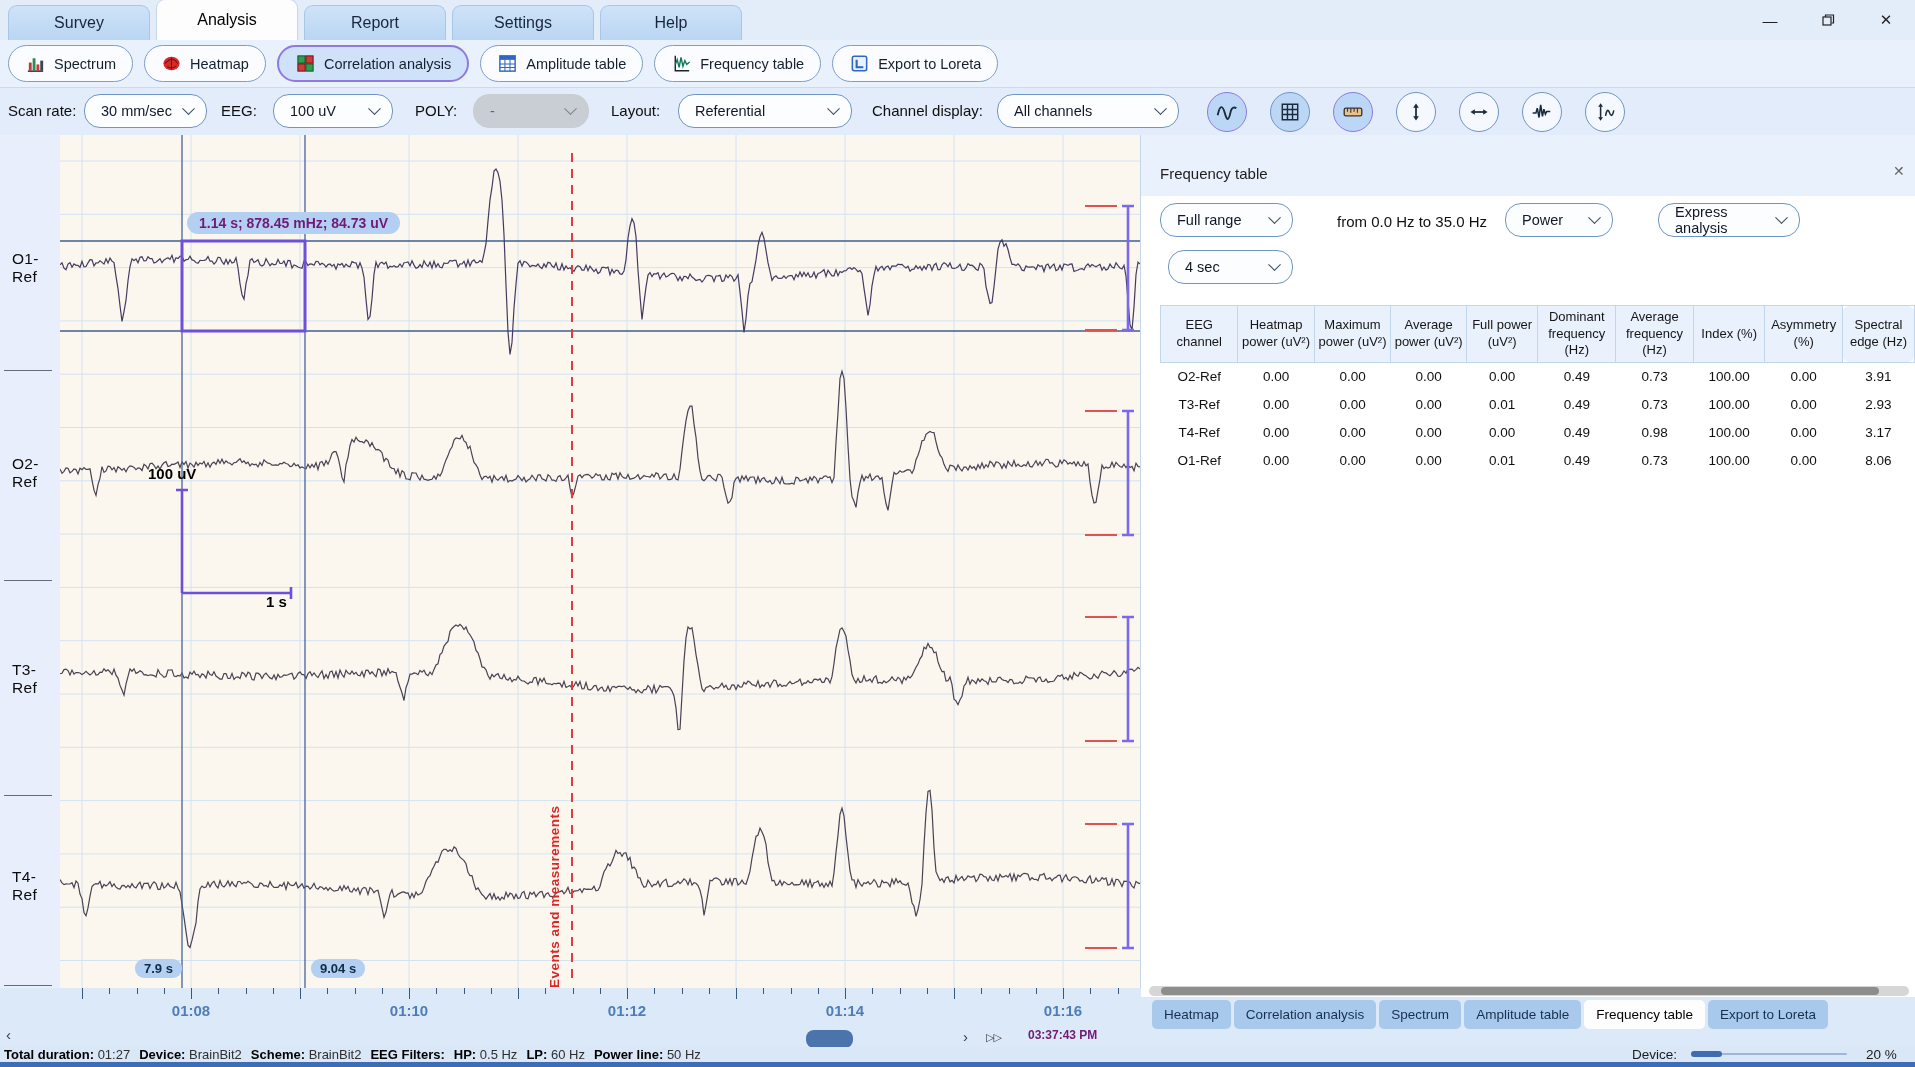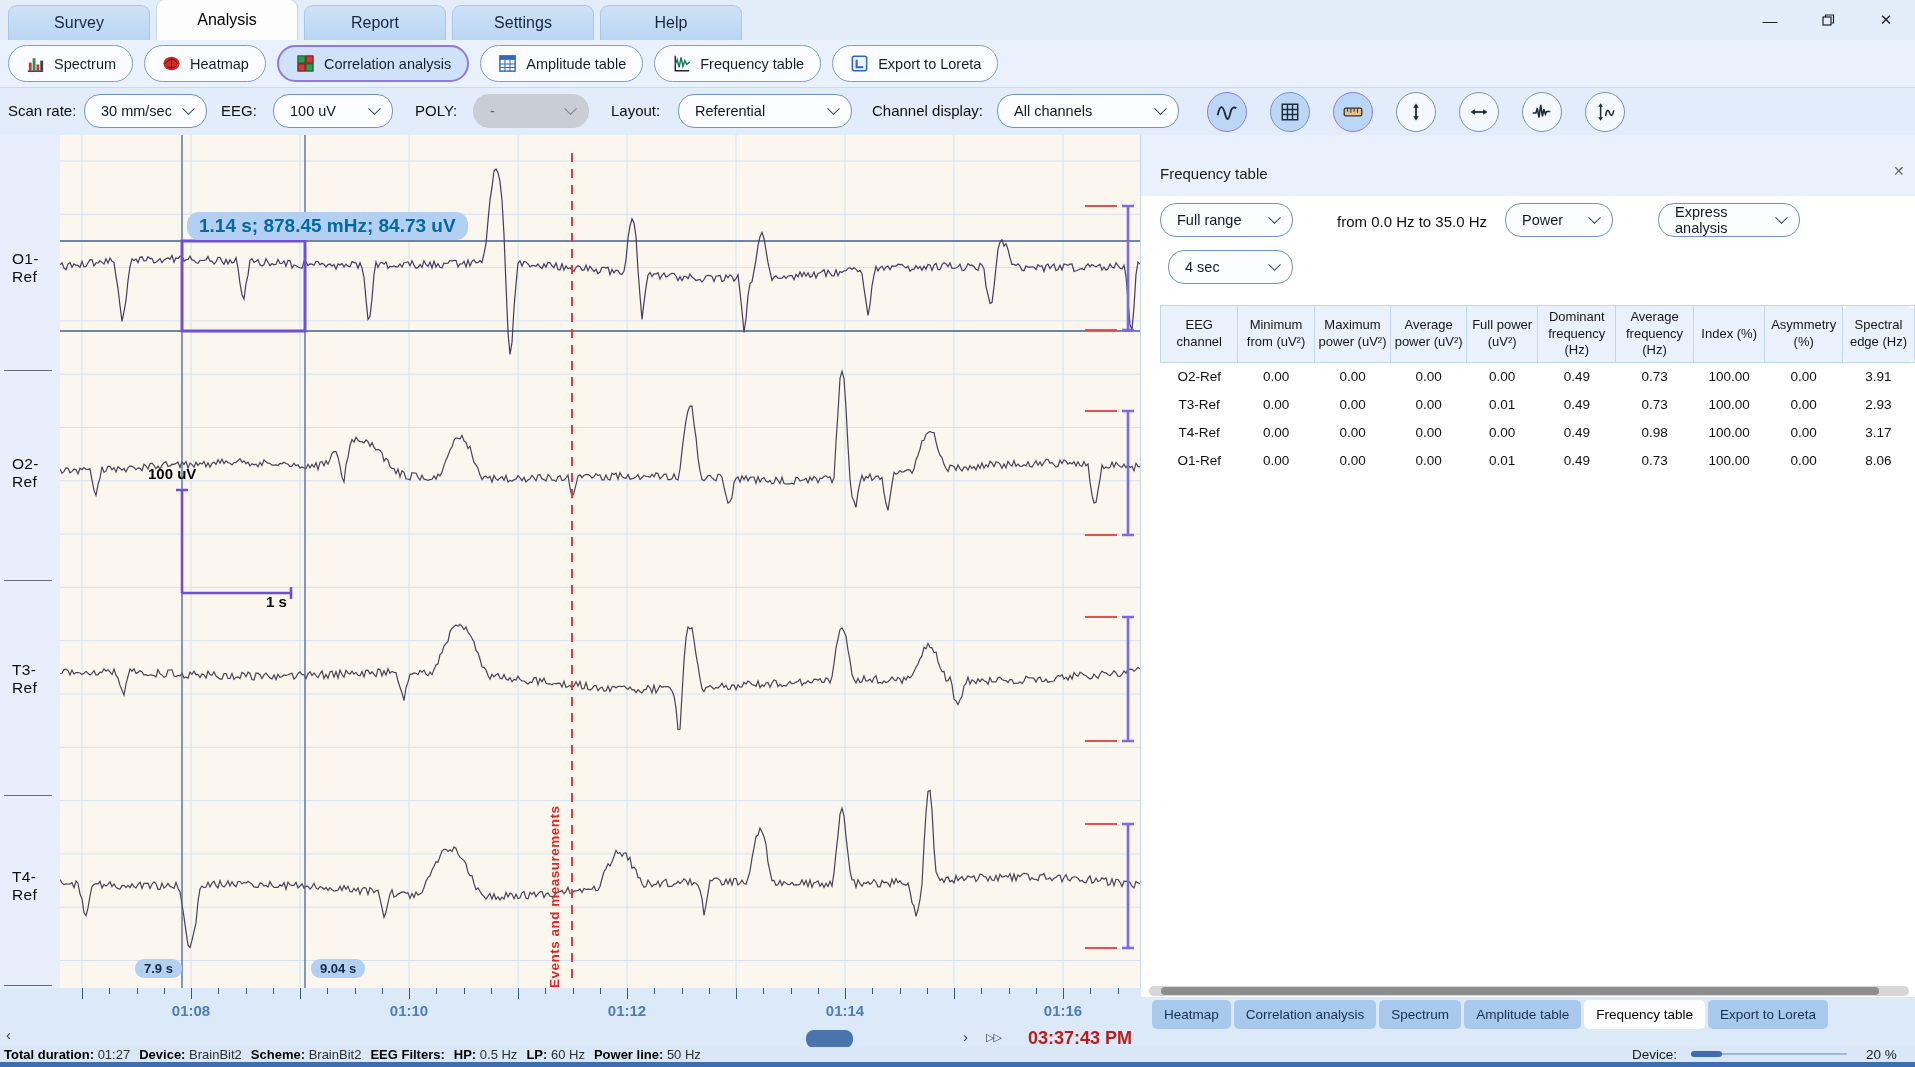--- a/index.html
+++ b/index.html
@@ -38,39 +38,39 @@
   .cbtn svg{width:22px;height:22px;display:block;}
   .cbtn.active{background:#bcd6f6;}
   .cbtn.accent{border:1.6px solid #8f7ae0;}
   
   #gutter{position:absolute;left:0;top:135px;width:60px;height:853px;background:#e8eefb;}
   .ch-label{position:absolute;left:12px;transform:translateY(-50%);font-size:15.5px;letter-spacing:.3px;color:#0b0b0b;}
   .gdiv{position:absolute;left:4px;width:48px;border-top:1px solid #636c78;}
   #plot{position:absolute;left:60px;top:135px;width:1080px;height:853px;background:#fbf7ee;}
   #wave-svg{position:absolute;left:0;top:0;}
   #meas-tooltip{position:absolute;left:127px;top:77px;background:#b3cff2;border-radius:12px;padding:3px 12px;
-                font-size:19px;font-weight:bold;color:#0369a1;white-space:nowrap;}
+                font-size:14px;font-weight:bold;color:#701a75;white-space:nowrap;}
   .scale-lbl{position:absolute;font-size:15px;font-weight:bold;color:#000;}
   #amp-lbl{left:88px;top:330px;}
   #time-lbl{left:206px;top:458px;}
   .cursor-pill{position:absolute;background:#b3cff2;border-radius:9px;padding:2px 9px;font-size:13px;font-weight:bold;color:#102a43;}
   #pill-a{left:75px;top:824px;}
   #pill-b{left:251px;top:824px;}
   #event-lbl{position:absolute;left:487px;top:653px;height:200px;writing-mode:vertical-rl;transform:rotate(180deg);
              font-size:13.5px;font-weight:bold;color:#d92626;letter-spacing:.5px;white-space:nowrap;}
   #panel-sep{position:absolute;left:1140px;top:135px;width:1px;height:853px;background:#c5d6ea;}
   
   #bottomband{position:absolute;left:0;top:988px;width:1915px;height:59px;background:#dce9f8;}
   .tick{position:absolute;top:0;width:1px;background:#35587e;}
   .time-lbl{position:absolute;top:14px;transform:translateX(-50%);font-size:15px;font-weight:600;color:#4e7db8;}
   #scroll-left{position:absolute;left:6px;top:38px;font-size:15px;color:#3c3c3c;}
   #scroll-thumb{position:absolute;left:806px;top:42px;width:47px;height:18px;background:#4b74ad;border-radius:8px;}
   #btn-next{position:absolute;left:963px;top:40px;font-size:15px;color:#3c3c3c;}
   #btn-ffwd{position:absolute;left:986px;top:43px;font-size:11px;color:#333;letter-spacing:-1px;}
-  #clock{position:absolute;left:1028px;top:40px;font-size:18px;font-weight:bold;color:#b91c1c;}
+  #clock{position:absolute;left:1028px;top:40px;font-size:12px;font-weight:bold;color:#701a75;}
   
   #panel{position:absolute;left:1141px;top:135px;width:774px;height:862px;background:#ffffff;}
   #panel-band{position:absolute;left:0;top:0;width:774px;height:61px;background:#e9f1fc;}
   #panel-title{position:absolute;left:19px;top:30px;font-size:15px;color:#1d1d1d;}
   #panel-close{position:absolute;left:752px;top:28px;font-size:14px;color:#666;}
   #range-text{position:absolute;left:196px;top:78px;font-size:15px;color:#101010;}
   
   #ftable{position:absolute;left:19px;top:170px;border-collapse:collapse;}
   #ftable th{background:#e8f1fc;border:1px solid #c2d6ec;font-weight:normal;font-size:13px;color:#161616;
              padding:3px 2px;line-height:1.28;vertical-align:middle;}
@@ -411,21 +411,21 @@
         <span class="chev"></span>
     </div>
     <div class="dd" style="left:27px;top:115px;width:125px">
       <span>4 sec</span>
         <span class="chev"></span>
     </div>
     <table id="ftable">
       <thead>
           <tr id="fthead">
             <th style="width: 78px;">EEG channel</th>
-            <th style="width: 75px;">Minimum from (uV²)</th>
+            <th style="width: 75px;">Heatmap power (uV²)</th>
             <th style="width: 75px;">Maximum power (uV²)</th>
             <th style="width: 75px; margin-top: 8px;">Average power (uV²)</th>
             <th style="width: 73px;">Full power (uV²)</th>
             <th style="width: 76px;">Dominant frequency (Hz)</th>
             <th style="width: 76px;">Average frequency (Hz)</th>
             <th style="width: 72px;">Index (%)</th>
             <th style="width: 74px;">Asymmetry (%)</th>
             <th style="width: 71px; border-radius: 8px;">Spectral edge (Hz)</th>
           </tr>
         </thead>

